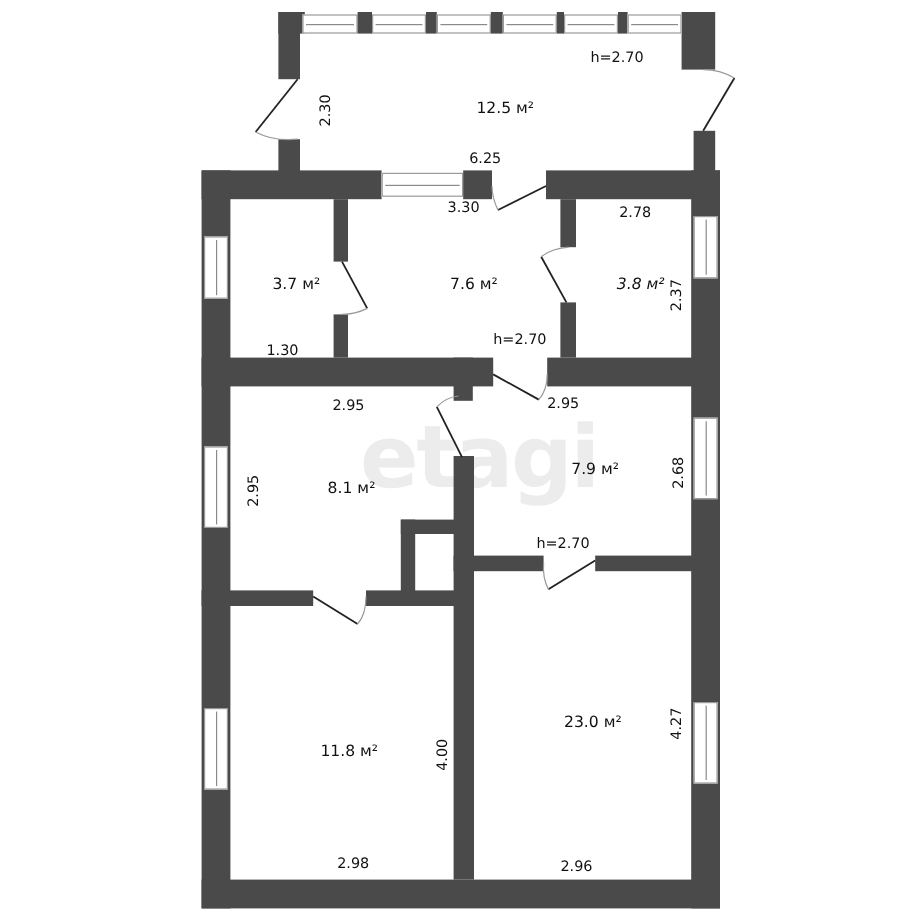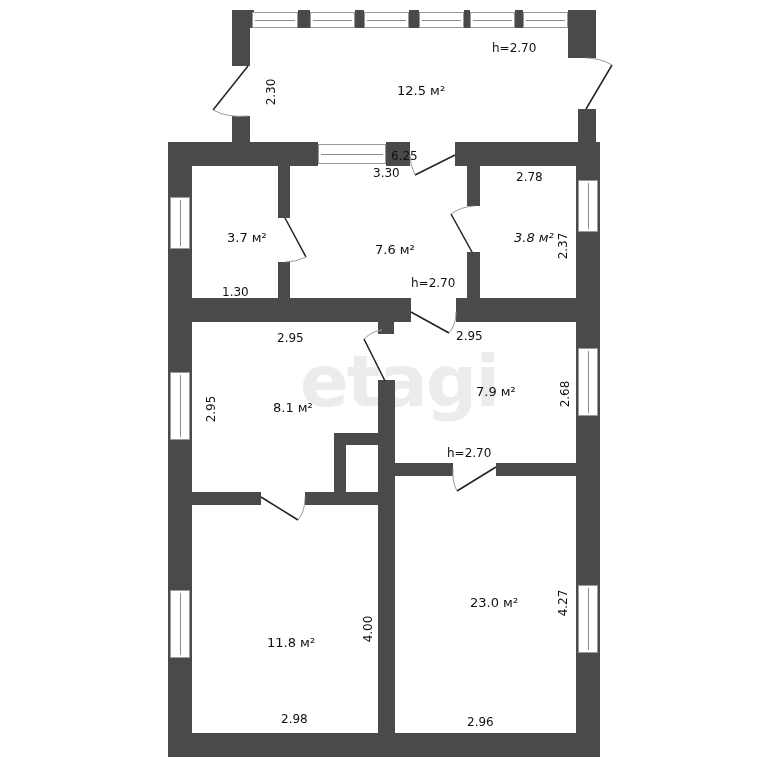--- a/index.html
+++ b/index.html
@@ -93,44 +93,44 @@
       <path d="M364 339 Q372 331 382 330" stroke="#999" stroke-width="1"></path>
       <line x1="261" y1="497" x2="298" y2="520"></line>
       <path d="M298 520 Q305 512 305 497" stroke="#999" stroke-width="1"></path>
       <line x1="496" y1="467" x2="457" y2="491"></line>
       <path d="M457 491 Q452 482 453 469" stroke="#999" stroke-width="1"></path>
     </g>
   </svg>
 
   <div class="area" style="left:397px;top:84px;">12.5 м²</div>
   <div class="lbl" style="left:492px;top:42px;">h=2.70</div>
-  <div class="lbl" style="left:391px;top:126px;margin-top:24px;">6.25</div>
+  <div class="lbl" style="left:391px;top:126px;">6.25</div>
   <div class="lbl rot" style="left:258px;top:86px;">2.30</div>
 
   <div class="area" style="left:227px;top:231px;">3.7 м²</div>
   <div class="lbl" style="left:222px;top:286px;">1.30</div>
 
-  <div class="area" style="left:375px;top:243px;">7.6 м²</div>
+  <div class="area" style="left:375px;top:231px;">7.6 м²</div>
   <div class="lbl" style="left:373px;top:167px;">3.30</div>
   <div class="lbl" style="left:411px;top:277px;">h=2.70</div>
 
   <div class="area" style="left:514px;top:231px;font-style:italic;">3.8 м²</div>
   <div class="lbl" style="left:516px;top:171px;">2.78</div>
   <div class="lbl rot" style="left:550px;top:240px;">2.37</div>
 
   <div class="area" style="left:273px;top:401px;">8.1 м²</div>
   <div class="lbl" style="left:277px;top:332px;">2.95</div>
   <div class="lbl rot" style="left:198px;top:403px;">2.95</div>
 
   <div class="area" style="left:476px;top:385px;">7.9 м²</div>
   <div class="lbl" style="left:456px;top:330px;">2.95</div>
   <div class="lbl rot" style="left:552px;top:388px;">2.68</div>
   <div class="lbl" style="left:447px;top:447px;">h=2.70</div>
 
-  <div class="area" style="left:267px;top:636px;">11.8 м²</div>
+  <div class="area" style="left:267px;top:620px;">11.8 м²</div>
   <div class="lbl" style="left:281px;top:713px;text-align:center;">2.98</div>
   <div class="lbl rot" style="left:355px;top:623px;">4.00</div>
 
   <div class="area" style="left:470px;top:596px;">23.0 м²</div>
   <div class="lbl" style="left:467px;top:716px;">2.96</div>
   <div class="lbl rot" style="left:550px;top:597px;">4.27</div>
 
 </div>
 
 </body></html>

